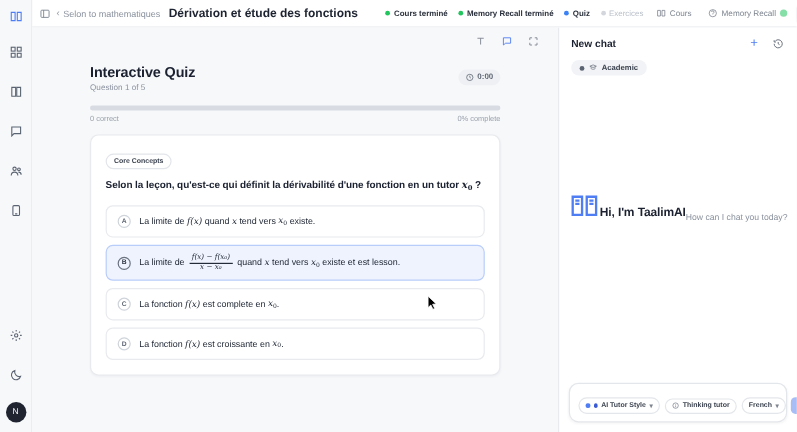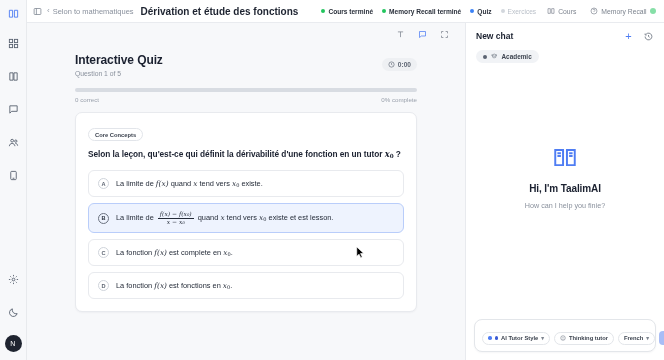--- a/index.html
+++ b/index.html
@@ -169,21 +169,21 @@
   .chat-hicon svg { width: 9px; height: 9px; display:block; }
   .chat-hicon.plus { color: #4f7df3; font-size: 11px; line-height: 1; }
   .mode-pill {
     margin-top: 8px; display: inline-flex; align-items: center; gap: 4px;
     background: #f1f3f6; border-radius: 9px; padding: 3px 7px;
     font-size: 6.4px; color: #3c434f; font-weight: bold; cursor: pointer;
   }
   .mode-pill .mdot { width: 4px; height: 4px; border-radius: 50%; background:#5b6472; }
   .mode-pill svg { width: 6.5px; height: 6.5px; display:block; color:#5b6472;}
 
-  .chat-body { flex: 1 1 auto; display: flex; flex-direction: column; align-items: center; justify-content: center; padding-bottom: 28px; }
+  .chat-body { flex: 1 1 auto; display: flex; flex-direction: row; align-items: center; justify-content: center; padding-bottom: 28px; }
   .chat-logo { color: #4f7df3; margin-bottom: 13px; }
   .chat-logo svg { width: 26px; height: 26px; display: block; }
   .chat-hi { font-size: 10px; font-weight: bold; color: #1b2130; letter-spacing: -.1px; }
   .chat-help { font-size: 7.2px; color: #8a919d; margin-top: 7px; }
 
   .composer-wrap { padding: 0 8px 8px 8px; }
   .composer {
     border: 1px solid #e3e6ea; border-radius: 8px; background: #fff;
     padding: 7px 7px 6px 7px; box-shadow: 0 1px 2px rgba(16,24,40,.04);
   }
@@ -409,21 +409,21 @@
               <div class="opt">
                 <span class="opt-key">C</span>
                 <span class="opt-text">
                   <span>La fonction</span>&nbsp;<span class="mi"><span>f</span>(<span>x</span>)</span>&nbsp;<span>est complete en</span>&nbsp;<span class="mi"><span>x</span><span class="sub">0</span></span><span>.</span>
                 </span>
               </div>
 
               <div class="opt">
                 <span class="opt-key">D</span>
                 <span class="opt-text">
-                  <span>La fonction</span>&nbsp;<span class="mi"><span>f</span>(<span>x</span>)</span>&nbsp;<span>est fonctions en</span>&nbsp;<span class="mi"><span>x</span><span class="sub">0</span></span><span>.</span>
+                  <span>La fonction</span>&nbsp;<span class="mi"><span>f</span>(<span>x</span>)</span>&nbsp;<span>est croissante en</span>&nbsp;<span class="mi"><span>x</span><span class="sub">0</span></span><span>.</span>
                 </span>
               </div>
 
             </div>
           </div>
         </div>
 
         <svg class="cursor" viewBox="0 0 12 17">
           <path d="M1 1l9 8.5-4 .4 2.3 4.6-1.9.9-2.3-4.7L1 13.5z" fill="#000" stroke="#fff" stroke-width=".8"></path>
         </svg>
@@ -456,21 +456,21 @@
 
         <div class="chat-body">
           <div class="chat-logo">
             <svg viewBox="0 0 24 24" fill="none" stroke="currentColor" stroke-width="1.8">
               <path d="M3 5.5h7.2v14H3z"></path>
                 <path d="M13.8 5.5H21v14h-7.2z"></path>
               <path d="M5 8.5h3.2M5 11h3.2M15.8 8.5H19M15.8 11H19"></path>
             </svg>
           </div>
           <div class="chat-hi">Hi, I'm TaalimAI</div>
-          <div class="chat-help">How can I help you finie?</div>
+          <div class="chat-help">How can I chat you today?</div>
         </div>
 
         <div class="composer-wrap">
           <div class="composer">
             <div class="composer-row">
               <div class="cpill">
                 <span class="bdot" style="background:#4f7df3"></span>
                 <span class="bdot" style="background:#3b5bd4"></span>
                 <span>AI Tutor Style</span>
                 <span class="chev">▾</span>

